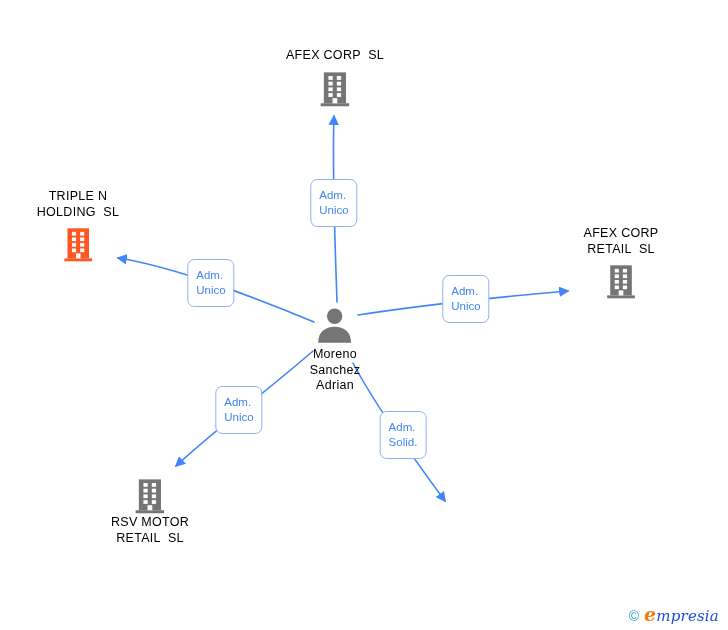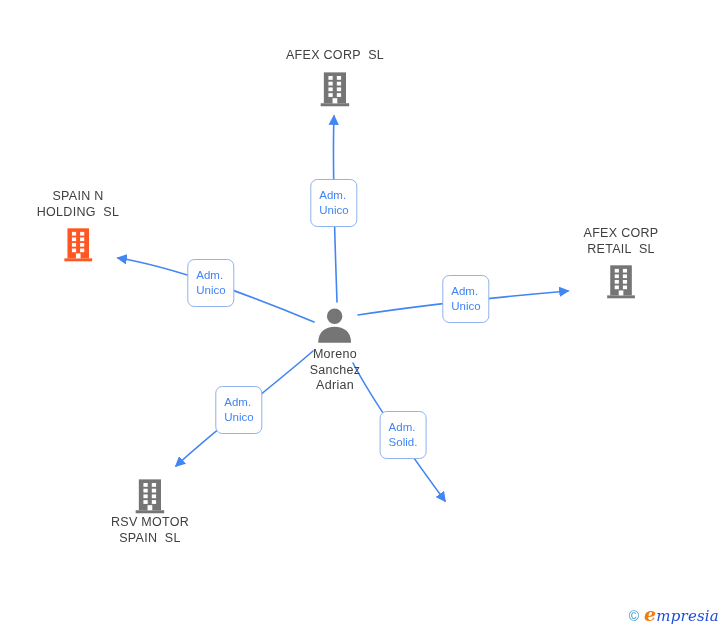--- a/index.html
+++ b/index.html
@@ -3,21 +3,21 @@
 <meta charset="utf-8">
 <style>
   html,body{margin:0;padding:0;background:#fff;}
   .canvas{
     position:relative;width:728px;height:630px;background:#ffffff;overflow:hidden;
     font-family:"Liberation Sans",sans-serif;
   }
   svg.edges{position:absolute;left:0;top:0;pointer-events:none;}
   .node{position:absolute;transform:translateX(-50%);display:flex;flex-direction:column;align-items:center;}
   .node-label{
-    font-size:12.5px;line-height:15.5px;color:#404040;letter-spacing:.3px;
+    font-size:12.5px;line-height:15.5px;color:#000000;letter-spacing:.3px;
     white-space:pre-wrap;text-align:center;
   }
   .company-top .node-label{margin-bottom:6px;}
   .icon-below .node-label{}
   .icon svg{display:block;}
   .c-gray{color:#757575;}
   .c-orange{color:#FF5722;}
   .edge-label{
     position:absolute;transform:translate(-50%,-50%);
     background:#ffffff;border:1.5px solid #8fb3ec;border-radius:7px;
@@ -68,21 +68,21 @@
             <rect x="13.2" y="11" width="2.7" height="2.4"></rect>
           <rect x="7.9" y="14.6" width="2.7" height="2.4"></rect>
             <rect x="13.2" y="14.6" width="2.7" height="2.4"></rect>
           <rect x="10.5" y="17.8" width="3" height="3.2"></rect>
         </g>
       </svg>
     </span>
   </div>
 
   <div class="node company-top" style="left:78px;top:189px">
-    <div class="node-label">SPAIN N
+    <div class="node-label">TRIPLE N
 HOLDING  SL</div>
     <span class="icon c-orange">
       <svg width="37" height="37" viewBox="0 0 24 24" fill="currentColor">
         <rect x="5" y="1.5" width="14" height="19.5"></rect>
         <rect x="3" y="21" width="18" height="1.9"></rect>
         <g fill="#ffffff">
           <rect x="7.9" y="3.8" width="2.7" height="2.4"></rect>
             <rect x="13.2" y="3.8" width="2.7" height="2.4"></rect>
           <rect x="7.9" y="7.4" width="2.7" height="2.4"></rect>
             <rect x="13.2" y="7.4" width="2.7" height="2.4"></rect>
@@ -142,21 +142,21 @@
             <rect x="13.2" y="7.4" width="2.7" height="2.4"></rect>
           <rect x="7.9" y="11" width="2.7" height="2.4"></rect>
             <rect x="13.2" y="11" width="2.7" height="2.4"></rect>
           <rect x="7.9" y="14.6" width="2.7" height="2.4"></rect>
             <rect x="13.2" y="14.6" width="2.7" height="2.4"></rect>
           <rect x="10.5" y="17.8" width="3" height="3.2"></rect>
         </g>
       </svg>
     </span>
     <div class="node-label">RSV MOTOR
-SPAIN  SL</div>
+RETAIL  SL</div>
   </div>
 
 
   <div class="edge-label" style="left:334px;top:203px">Adm.
 Unico</div>
   <div class="edge-label" style="left:211px;top:283px">Adm.
 Unico</div>
   <div class="edge-label" style="left:466px;top:299px">Adm.
 Unico</div>
   <div class="edge-label" style="left:239px;top:410px">Adm.

